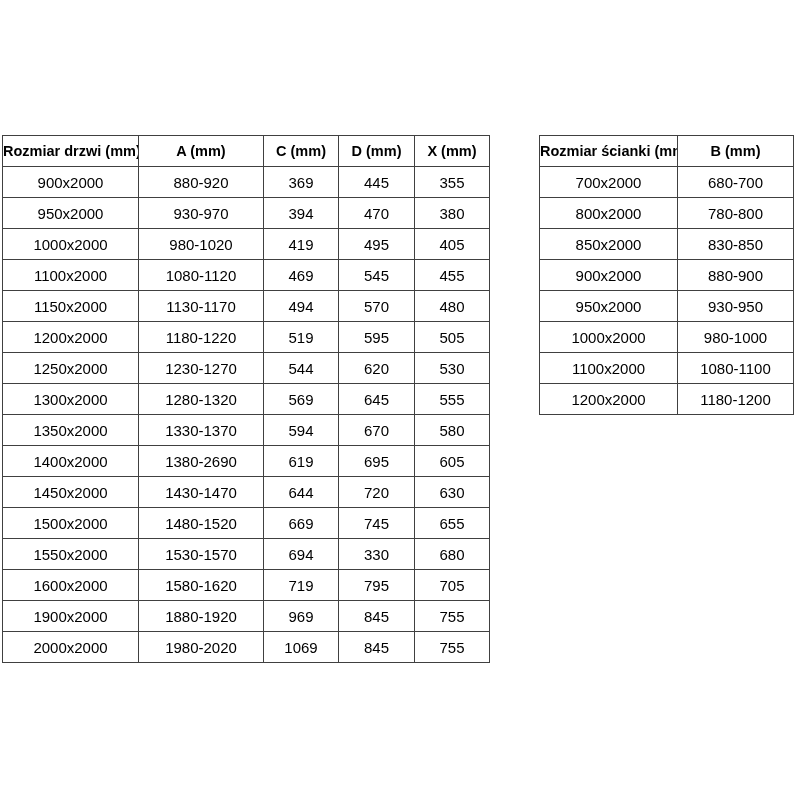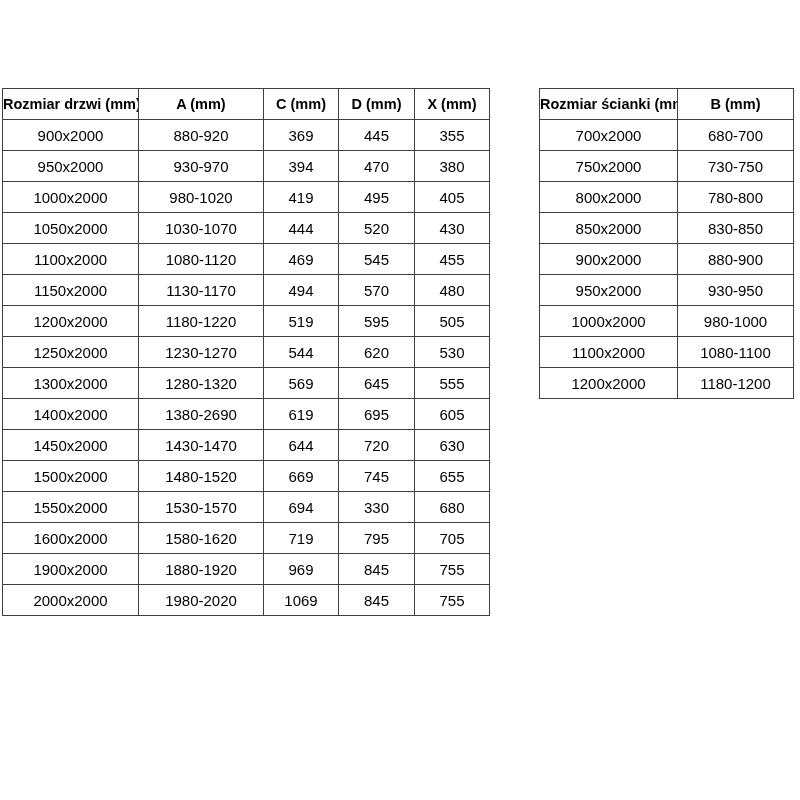--- a/index.html
+++ b/index.html
@@ -17,20 +17,21 @@
     height: 800px;
     background: #ffffff;
     overflow: hidden;
   }
   table.spec {
     position: absolute;
     border-collapse: collapse;
     table-layout: fixed;
     font-size: 15px;
     line-height: 1;
+    margin-top: 47px;
   }
   table.spec th,
   table.spec td {
     border: 1px solid #404040;
     text-align: center;
     vertical-align: middle;
     padding: 0;
     height: 30px;
     white-space: nowrap;
     overflow: hidden;
@@ -88,27 +89,20 @@
           <td>380</td>
         </tr>
         <tr>
           <td>1000x2000</td>
           <td>980-1020</td>
           <td>419</td>
           <td>495</td>
           <td>405</td>
         </tr>
         <tr>
-          <td>1050x2000</td>
-          <td>1030-1070</td>
-          <td>444</td>
-          <td>520</td>
-          <td>430</td>
-        </tr>
-        <tr>
           <td>1100x2000</td>
           <td>1080-1120</td>
           <td>469</td>
           <td>545</td>
           <td>455</td>
         </tr>
         <tr>
           <td>1150x2000</td>
           <td>1130-1170</td>
           <td>494</td>
@@ -128,20 +122,27 @@
           <td>544</td>
           <td>620</td>
           <td>530</td>
         </tr>
         <tr>
           <td>1300x2000</td>
           <td>1280-1320</td>
           <td>569</td>
           <td>645</td>
           <td>555</td>
+        </tr>
+        <tr>
+          <td>1350x2000</td>
+          <td>1330-1370</td>
+          <td>594</td>
+          <td>670</td>
+          <td>580</td>
         </tr>
         <tr>
           <td>1400x2000</td>
           <td>1380-2690</td>
           <td>619</td>
           <td>695</td>
           <td>605</td>
         </tr>
         <tr>
           <td>1450x2000</td>
@@ -198,24 +199,20 @@
           <th>Rozmiar ścianki (mm)</th>
           <th>B (mm)</th>
         </tr>
       </thead>
       <tbody>
         <tr>
           <td>700x2000</td>
           <td>680-700</td>
         </tr>
         <tr>
-          <td>750x2000</td>
-          <td>730-750</td>
-        </tr>
-        <tr>
           <td>800x2000</td>
           <td>780-800</td>
         </tr>
         <tr>
           <td>850x2000</td>
           <td>830-850</td>
         </tr>
         <tr>
           <td>900x2000</td>
           <td>880-900</td>

